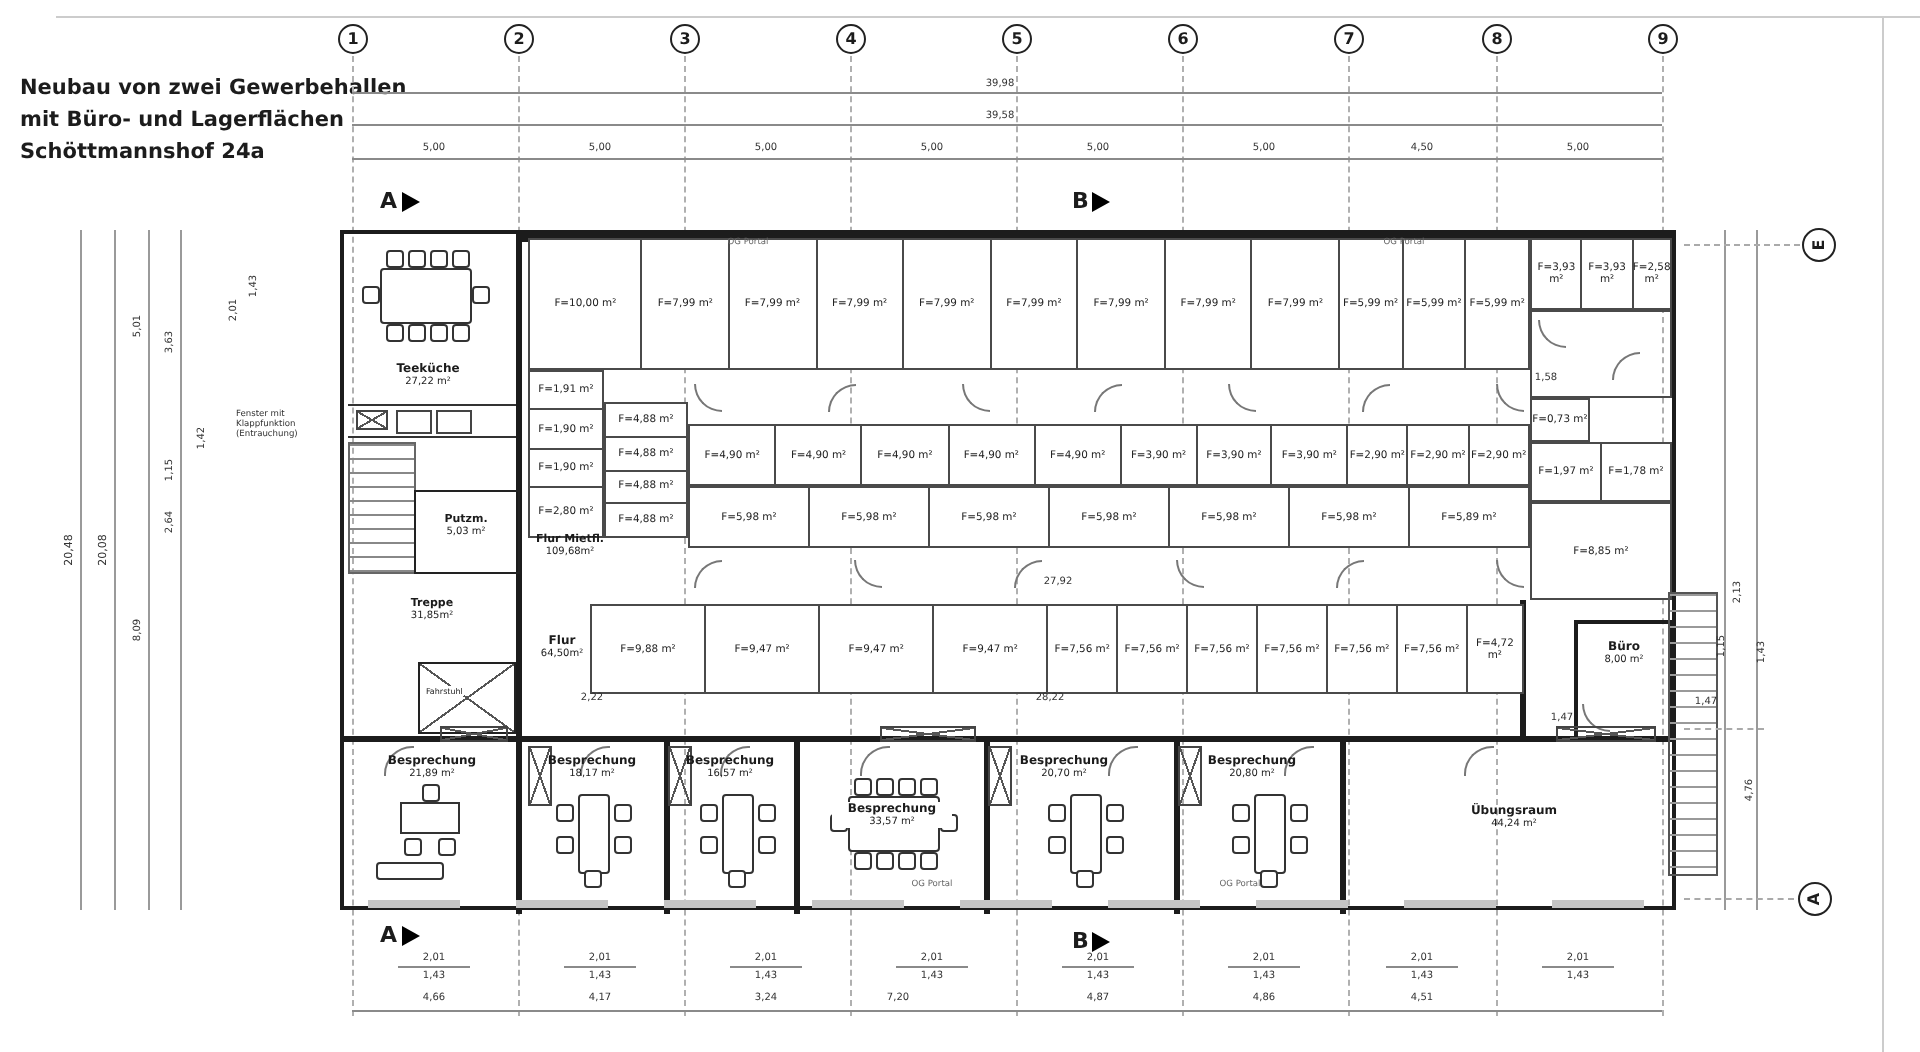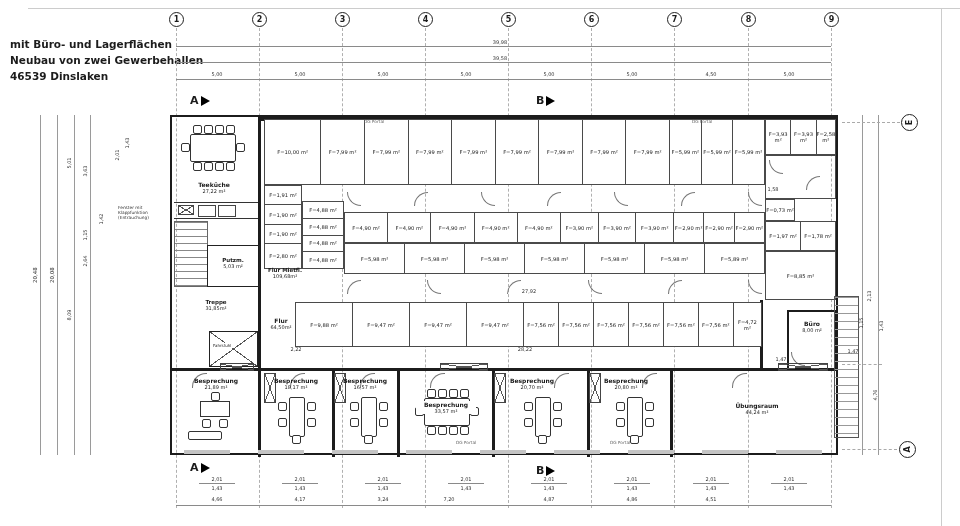--- a/index.html
+++ b/index.html
@@ -168,23 +168,23 @@
 </style>
 </head>
 <body>
 
 <div class="sheet">
 
   <div class="edge-top"></div>
   <div class="edge-right"></div>
 
   <div class="titleblock">
+      <div>Neubau von zwei Gewerbehallen</div>
       <div>mit Büro- und Lagerflächen</div>
-      <div>Neubau von zwei Gewerbehallen</div>
-      <div>46539 Dinslaken</div>
+      <div>Schöttmannshof 24a</div>
     </div>
 
   <div class="glines">
       <i class="gl"></i>
       <i class="gl"></i>
       <i class="gl"></i>
       <i class="gl"></i>
       <i class="gl"></i>
       <i class="gl"></i>
       <i class="gl"></i>

